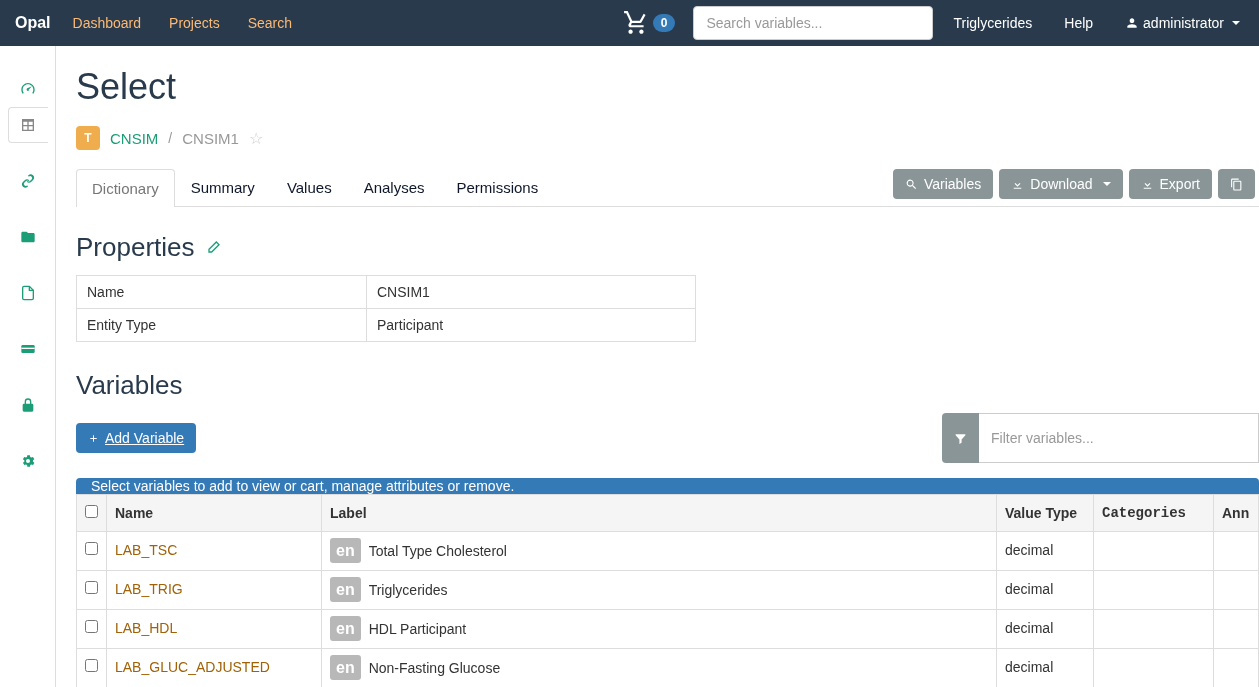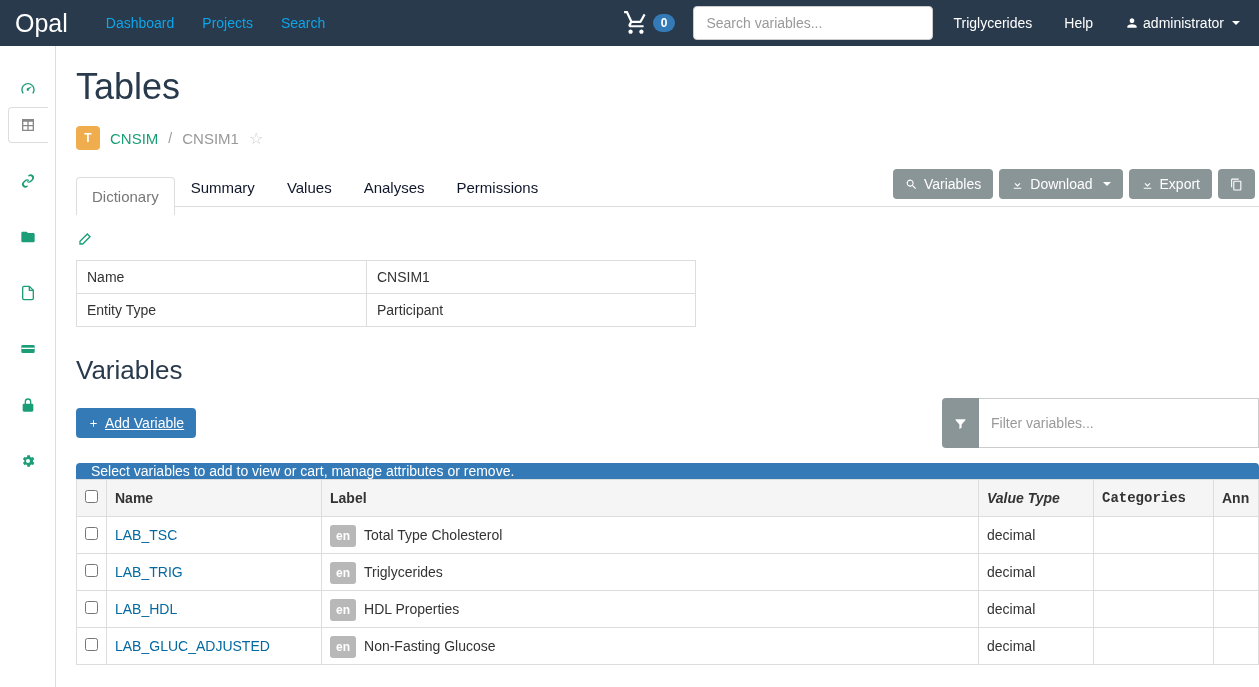--- a/index.html
+++ b/index.html
@@ -1,21 +1,21 @@
 <!DOCTYPE html>
 <html><head>
 <meta charset="utf-8">
 <style>
   * { box-sizing: border-box; margin: 0; padding: 0; }
   body { font-family: "Helvetica Neue", Helvetica, Arial, sans-serif; font-size: 14px; color: #333; background: #fff; }
   
   .navbar { background: #283a4c; height: 46px; display: flex; align-items: center; padding: 0 15px; color: #fff; }
-  .brand { font-size: 25px; font-weight: 400; margin-right: 24px; }
+  .brand { font-size: 16px; font-weight: 700; margin-right: 8px; }
   .nav-links { display: flex; gap: 0; }
-  .nav-links a { color: #0ea5e9; text-decoration: none; padding: 14px 14px; font-size: 14px; }
+  .nav-links a { color: #fdba74; text-decoration: none; padding: 14px 14px; font-size: 14px; }
   .nav-right { margin-left: auto; display: flex; align-items: center; gap: 8px; }
   .cart { display: flex; align-items: center; gap: 4px; padding: 0 10px; }
   .cart svg { width: 26px; height: 26px; fill: #fff; }
   .cart-badge { background: #337ab7; color: #fff; border-radius: 10px; padding: 2px 8px; font-size: 12px; font-weight: bold; }
   .search-box { width: 240px; padding: 8px 12px; border: 1px solid #ccc; border-radius: 4px; font-size: 14px; background: #fff; color: #555; }
   .search-box::placeholder { color: #999; }
   .nav-right a { color: #fff; text-decoration: none; padding: 0 12px; font-size: 14px; }
   .user-menu { display: flex; align-items: center; gap: 4px; padding: 0 4px 0 12px; color:#fff; }
   .user-menu svg { width: 14px; height:14px; fill:#fff; }
   .caret { display:inline-block; width:0; height:0; margin-left:4px; border-left:4px solid transparent; border-right:4px solid transparent; border-top:4px solid #fff; }
@@ -34,21 +34,21 @@
   .breadcrumb { display:flex; align-items:center; gap:10px; margin-bottom: 18px; }
   .bc-badge { width:24px; height:24px; background:#f0ad4e; color:#fff; border-radius:4px; display:flex; align-items:center; justify-content:center; font-size:12px; font-weight:bold; }
   .bc-link { color:#1b9e77; text-decoration:none; font-size:15px; }
   .bc-sep { color:#999; }
   .bc-current { color:#999; font-size:15px; }
   .star { color:#ccc; font-size:16px; }
   
   .tab-row { display:flex; align-items:center; border-bottom:1px solid #ddd; margin-bottom: 25px; }
   .tabs { display:flex; }
   .tab { padding: 10px 15px; color:#0f172a; cursor:pointer; border:1px solid transparent; border-bottom:none; font-size:15px; }
-  .tab.active { color:#777; border-color:#ddd; border-radius:4px 4px 0 0; background:#fff; position:relative; top:9px; }
+  .tab.active { color:#777; border-color:#ddd; border-radius:4px 4px 0 0; background:#fff; position:relative; top:1px; }
   .tab-actions { margin-left:auto; display:flex; gap:6px; padding-bottom:6px; padding-right:4px; }
   .btn { padding: 7px 12px; border-radius:4px; border:none; font-size:14px; cursor:pointer; display:inline-flex; align-items:center; gap:6px; color:#fff; }
   .btn-gray { background:#8a9597; }
   .btn-gray .caret { border-top-color:#fff; }
   .btn-primary { background:#337ab7;text-decoration:underline; }
   .btn-filter { background:#8a9597; border-radius:4px 0 0 4px; padding:8px 12px; }
   
   h2.section-title { font-size:26px; font-weight:500; color:#283a4c; margin-bottom:12px; display:flex; align-items:center; gap:10px; }
   .edit-icon { color:#1b9e77; font-size:16px; }
   
@@ -60,24 +60,24 @@
   .filter-group { margin-left:auto; display:flex; }
   .filter-input { padding:16px 12px; border:1px solid #ccc; border-left:none; font-size:14px; width:280px; border-radius:0; }
   .filter-input::placeholder { color:#999; }
   
   .info-bar { background:#337ab7; color:#fff; padding:0 15px; font-size:14px; border-radius:4px 4px 0 0; }
   
   table.data { width:100%; border-collapse:collapse; }
   table.data th { background:#f5f5f5; border:1px solid #ddd; padding:10px 8px; text-align:left; font-size:14px; font-weight:bold; }
   table.data td { border:1px solid #ddd; padding:10px 8px; font-size:14px; vertical-align:top; }
   table.data th.chk, table.data td.chk { width:30px; text-align:center; }
-  table.data td.name a { color:#0369a1; text-decoration:none; }
-  .lang-badge { background:#b8b8b8; color:#fff; border-radius:3px; padding:4px 6px; font-size:12px; margin-right:8px; font-weight:bold; }
+  table.data td.name a { color:#a16207; text-decoration:none; }
+  .lang-badge { background:#b8b8b8; color:#fff; border-radius:3px; padding:4px 6px; font-size:16px; margin-right:8px; font-weight:bold; }
   .col-name { width:215px; }
-  .col-vtype { width:115px;font-style:italic; }
+  .col-vtype { width:97px; }
   .col-cat { width:120px;font-family:Liberation Mono, monospace; }
   .col-ann { width:45px; }
 </style>
 </head>
 <body>
 
 <div class="navbar">
   <div class="brand">Opal</div>
   <div class="nav-links">
     <a href="#">Dashboard</a>
@@ -150,21 +150,21 @@
       </div>
     <div class="side-divider"></div>
     <div class="side-item">
         <svg viewBox="0 0 24 24" fill="#1b9e77">
           <path d="M19.4 13l.1-1-.1-1 2.1-1.6-2-3.5-2.5 1a7 7 0 00-1.7-1l-.4-2.7h-4l-.4 2.7a7 7 0 00-1.7 1l-2.5-1-2 3.5L6.5 11l-.1 1 .1 1-2.1 1.6 2 3.5 2.5-1a7 7 0 001.7 1l.4 2.7h4l.4-2.7a7 7 0 001.7-1l2.5 1 2-3.5L19.4 13zM12 15a3 3 0 110-6 3 3 0 010 6z"></path>
         </svg>
       </div>
   </div>
 
   <div class="main">
-    <h1 class="page-title">Tables</h1>
+    <h1 class="page-title">Select</h1>
 
     <div class="breadcrumb">
       <span class="bc-badge">T</span>
       <a href="#" class="bc-link">CNSIM</a>
       <span class="bc-sep">/</span>
       <span class="bc-current">CNSIM1</span>
       <span class="star">☆</span>
     </div>
 
     <div class="tab-row">
@@ -197,20 +197,21 @@
         </button>
         <button class="btn btn-gray">
           <svg width="13" height="13" viewBox="0 0 24 24" fill="#fff">
               <path d="M16 1H4a2 2 0 00-2 2v14h2V3h12V1zm3 4H8a2 2 0 00-2 2v14a2 2 0 002 2h11a2 2 0 002-2V7a2 2 0 00-2-2zm0 16H8V7h11v14z"></path>
             </svg>
         </button>
       </div>
     </div>
 
     <h2 class="section-title">
+      <span>Properties</span>
       <svg class="edit-icon" width="16" height="16" viewBox="0 0 24 24" fill="none" stroke="#1b9e77" stroke-width="2">
           <path d="M17 3l4 4-11 11H6v-4L17 3z"></path>
           <path d="M3 21h18" stroke="none"></path>
         </svg>
     </h2>
     <table class="props-table">
       <tbody>
           <tr>
         <td>Name</td>
         <td>CNSIM1</td>
@@ -267,21 +268,21 @@
             <td class="chk"><input type="checkbox" style=""></td>
             <td class="name"><a href="#">LAB_TRIG</a></td>
             <td><span class="lang-badge">en</span><span>Triglycerides</span></td>
             <td>decimal</td>
             <td></td>
             <td></td>
           </tr>
           <tr>
             <td class="chk"><input type="checkbox" style=""></td>
             <td class="name"><a href="#">LAB_HDL</a></td>
-            <td><span class="lang-badge">en</span><span>HDL Properties</span></td>
+            <td><span class="lang-badge">en</span><span>HDL Participant</span></td>
             <td>decimal</td>
             <td></td>
             <td></td>
           </tr>
           <tr>
             <td class="chk"><input type="checkbox" style=""></td>
             <td class="name"><a href="#">LAB_GLUC_ADJUSTED</a></td>
             <td><span class="lang-badge">en</span><span>Non-Fasting Glucose</span></td>
             <td>decimal</td>
             <td></td>

